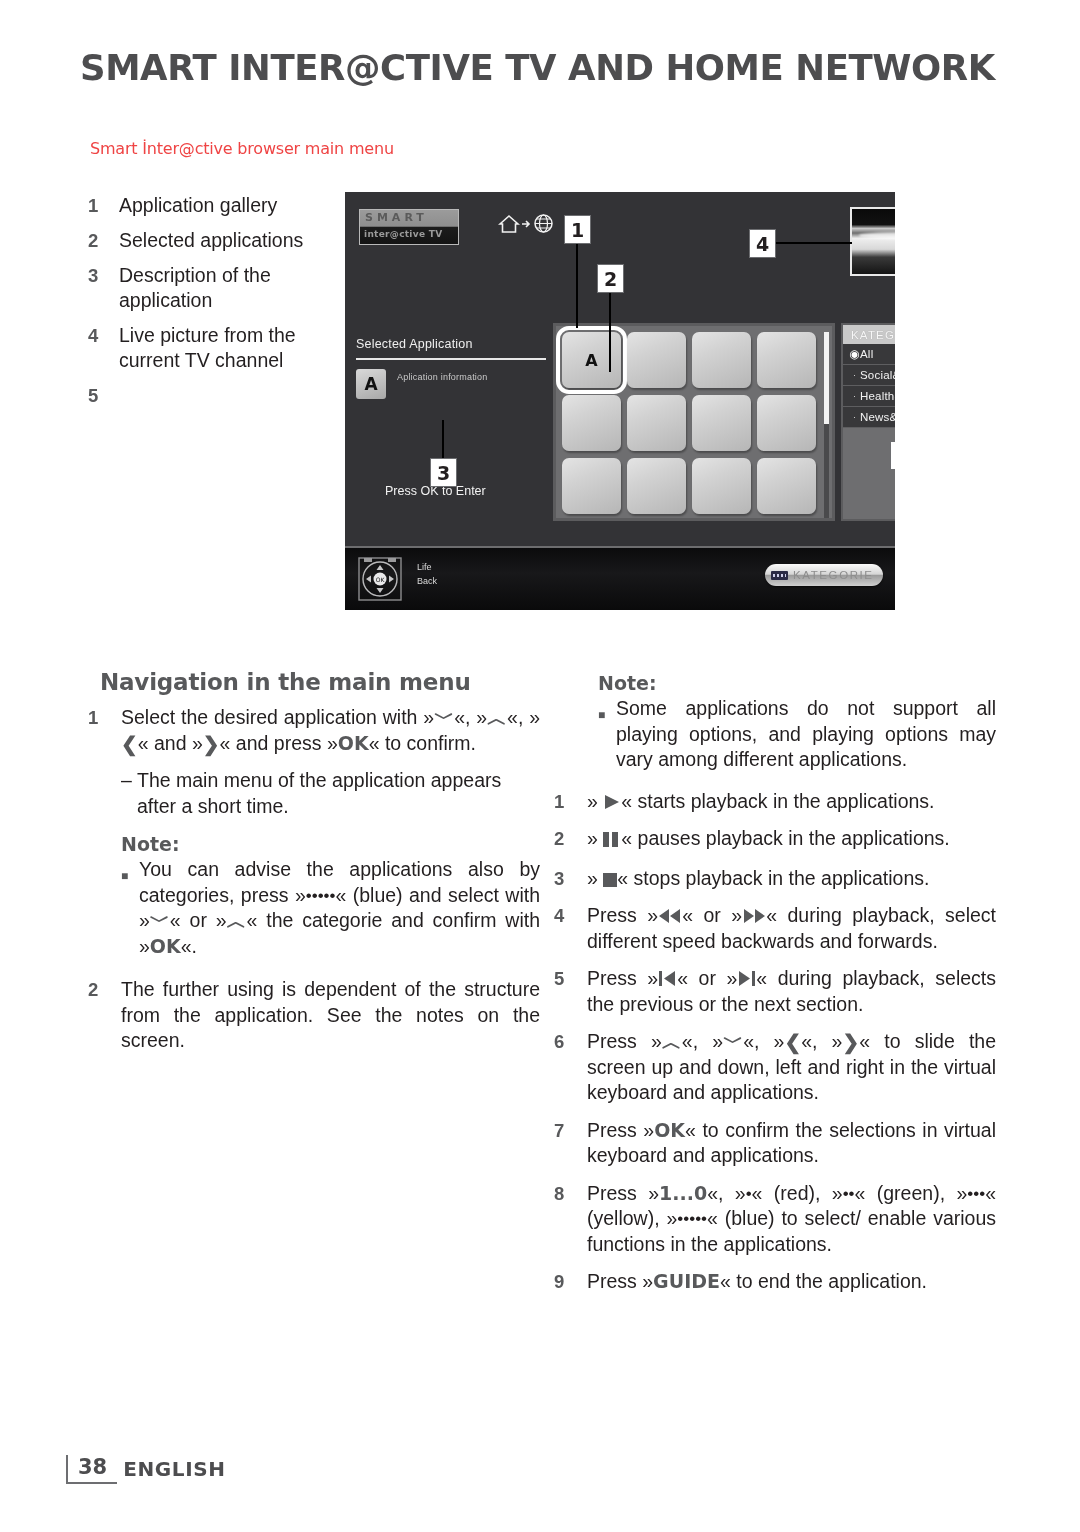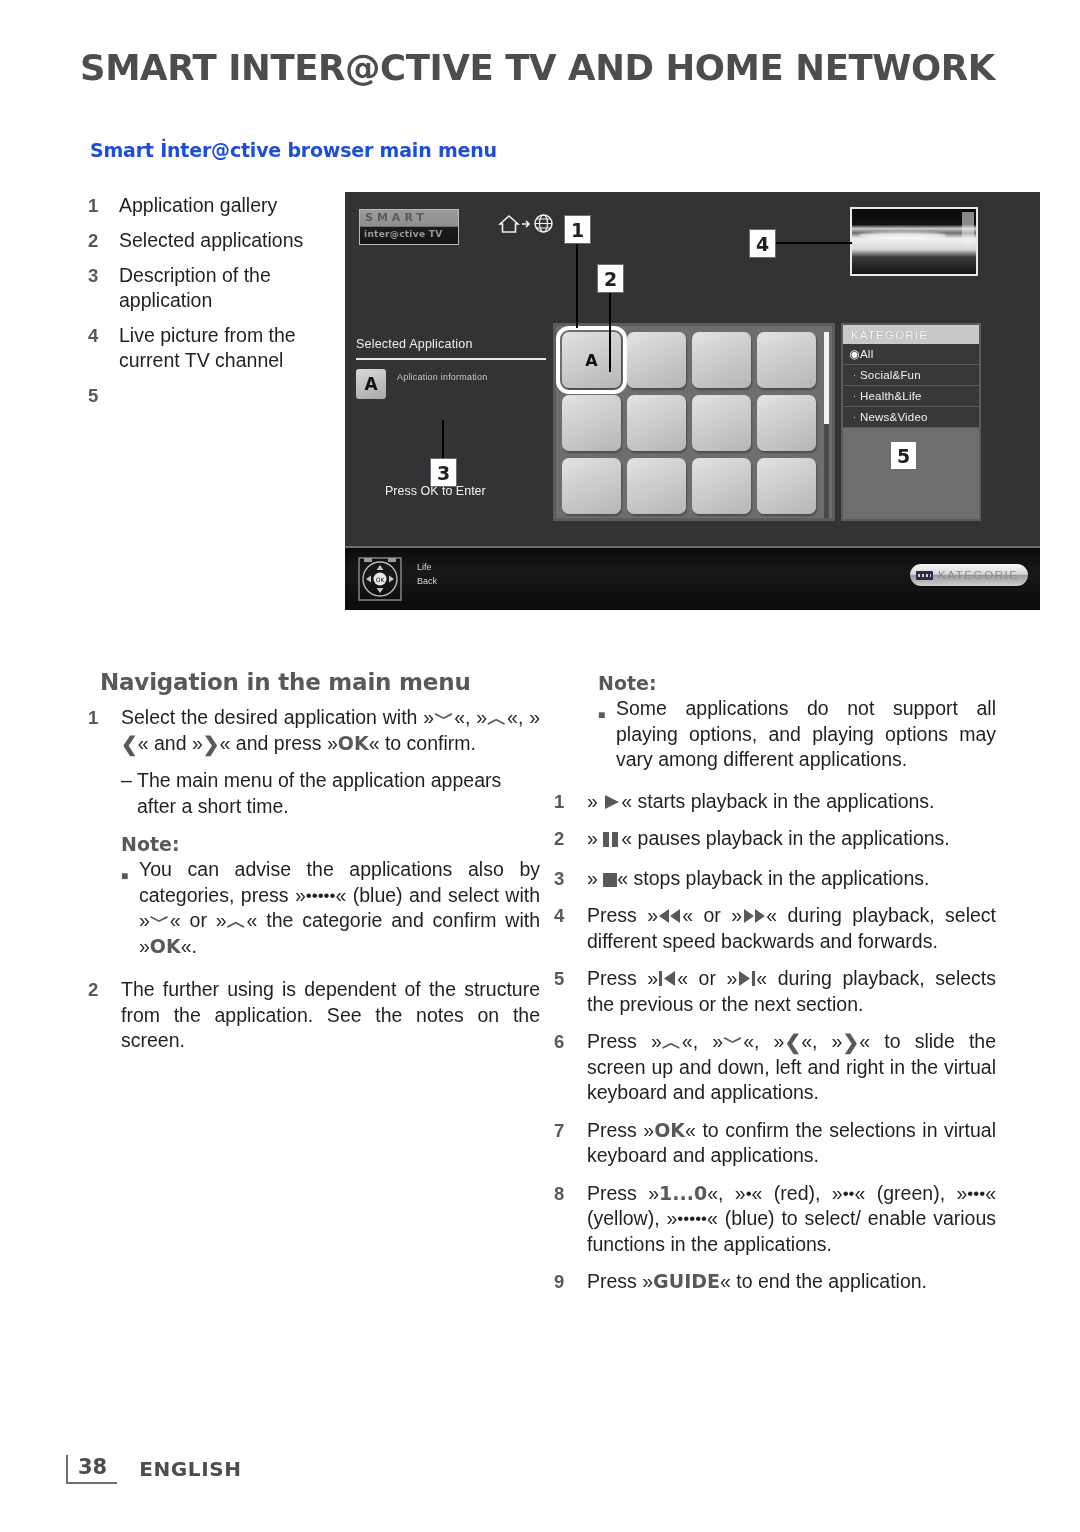--- a/index.html
+++ b/index.html
@@ -34,23 +34,23 @@
     letter-spacing: -0.4px;
     color: #4d4d4f;
     font-family: "DejaVu Sans", sans-serif;
     white-space: nowrap;
   }
 
   .section-title {
     position: absolute;
     left: 90px;
     top: 139px;
-    font-size: 19px;
-    font-weight: bold;
-    color: #1d4ed8;
+    font-size: 16px;
+    font-weight: normal;
+    color: #ef4444;
     font-family: "DejaVu Sans", sans-serif;
     letter-spacing: -0.2px;
   }
 
   
   .legend {
     position: absolute;
     left: 88px;
     top: 193px;
     width: 258px;
@@ -69,21 +69,21 @@
     color: #58595b;
     font-size: 18.5px;
   }
   .legend-txt { flex: 1; }
 
   
   .diagram {
     position: absolute;
     left: 345px;
     top: 192px;
-    width: 695px;
+    width: 550px;
     height: 418px;
     background: #333336;
     overflow: hidden;
   }
   .tv-logo {
     position: absolute;
     left: 14px;
     top: 17px;
     width: 100px;
     height: 36px;
@@ -455,21 +455,21 @@
     position: relative;
     padding: 0 10px 3px 10px;
     font-size: 21px;
     font-weight: bold;
     color: #4d4d4f;
     font-family: "DejaVu Sans", sans-serif;
     border-left: 2px solid #6d6e71;
     border-bottom: 2px solid #6d6e71;
   }
   .footer-lang {
-    margin-left: 22px;
+    margin-left: 6px;
     font-size: 20px;
     font-weight: bold;
     letter-spacing: 0.6px;
     color: #4d4d4f;
     font-family: "DejaVu Sans", sans-serif;
     padding-bottom: 3px;
   }
 </style>
 </head>
 <body>

